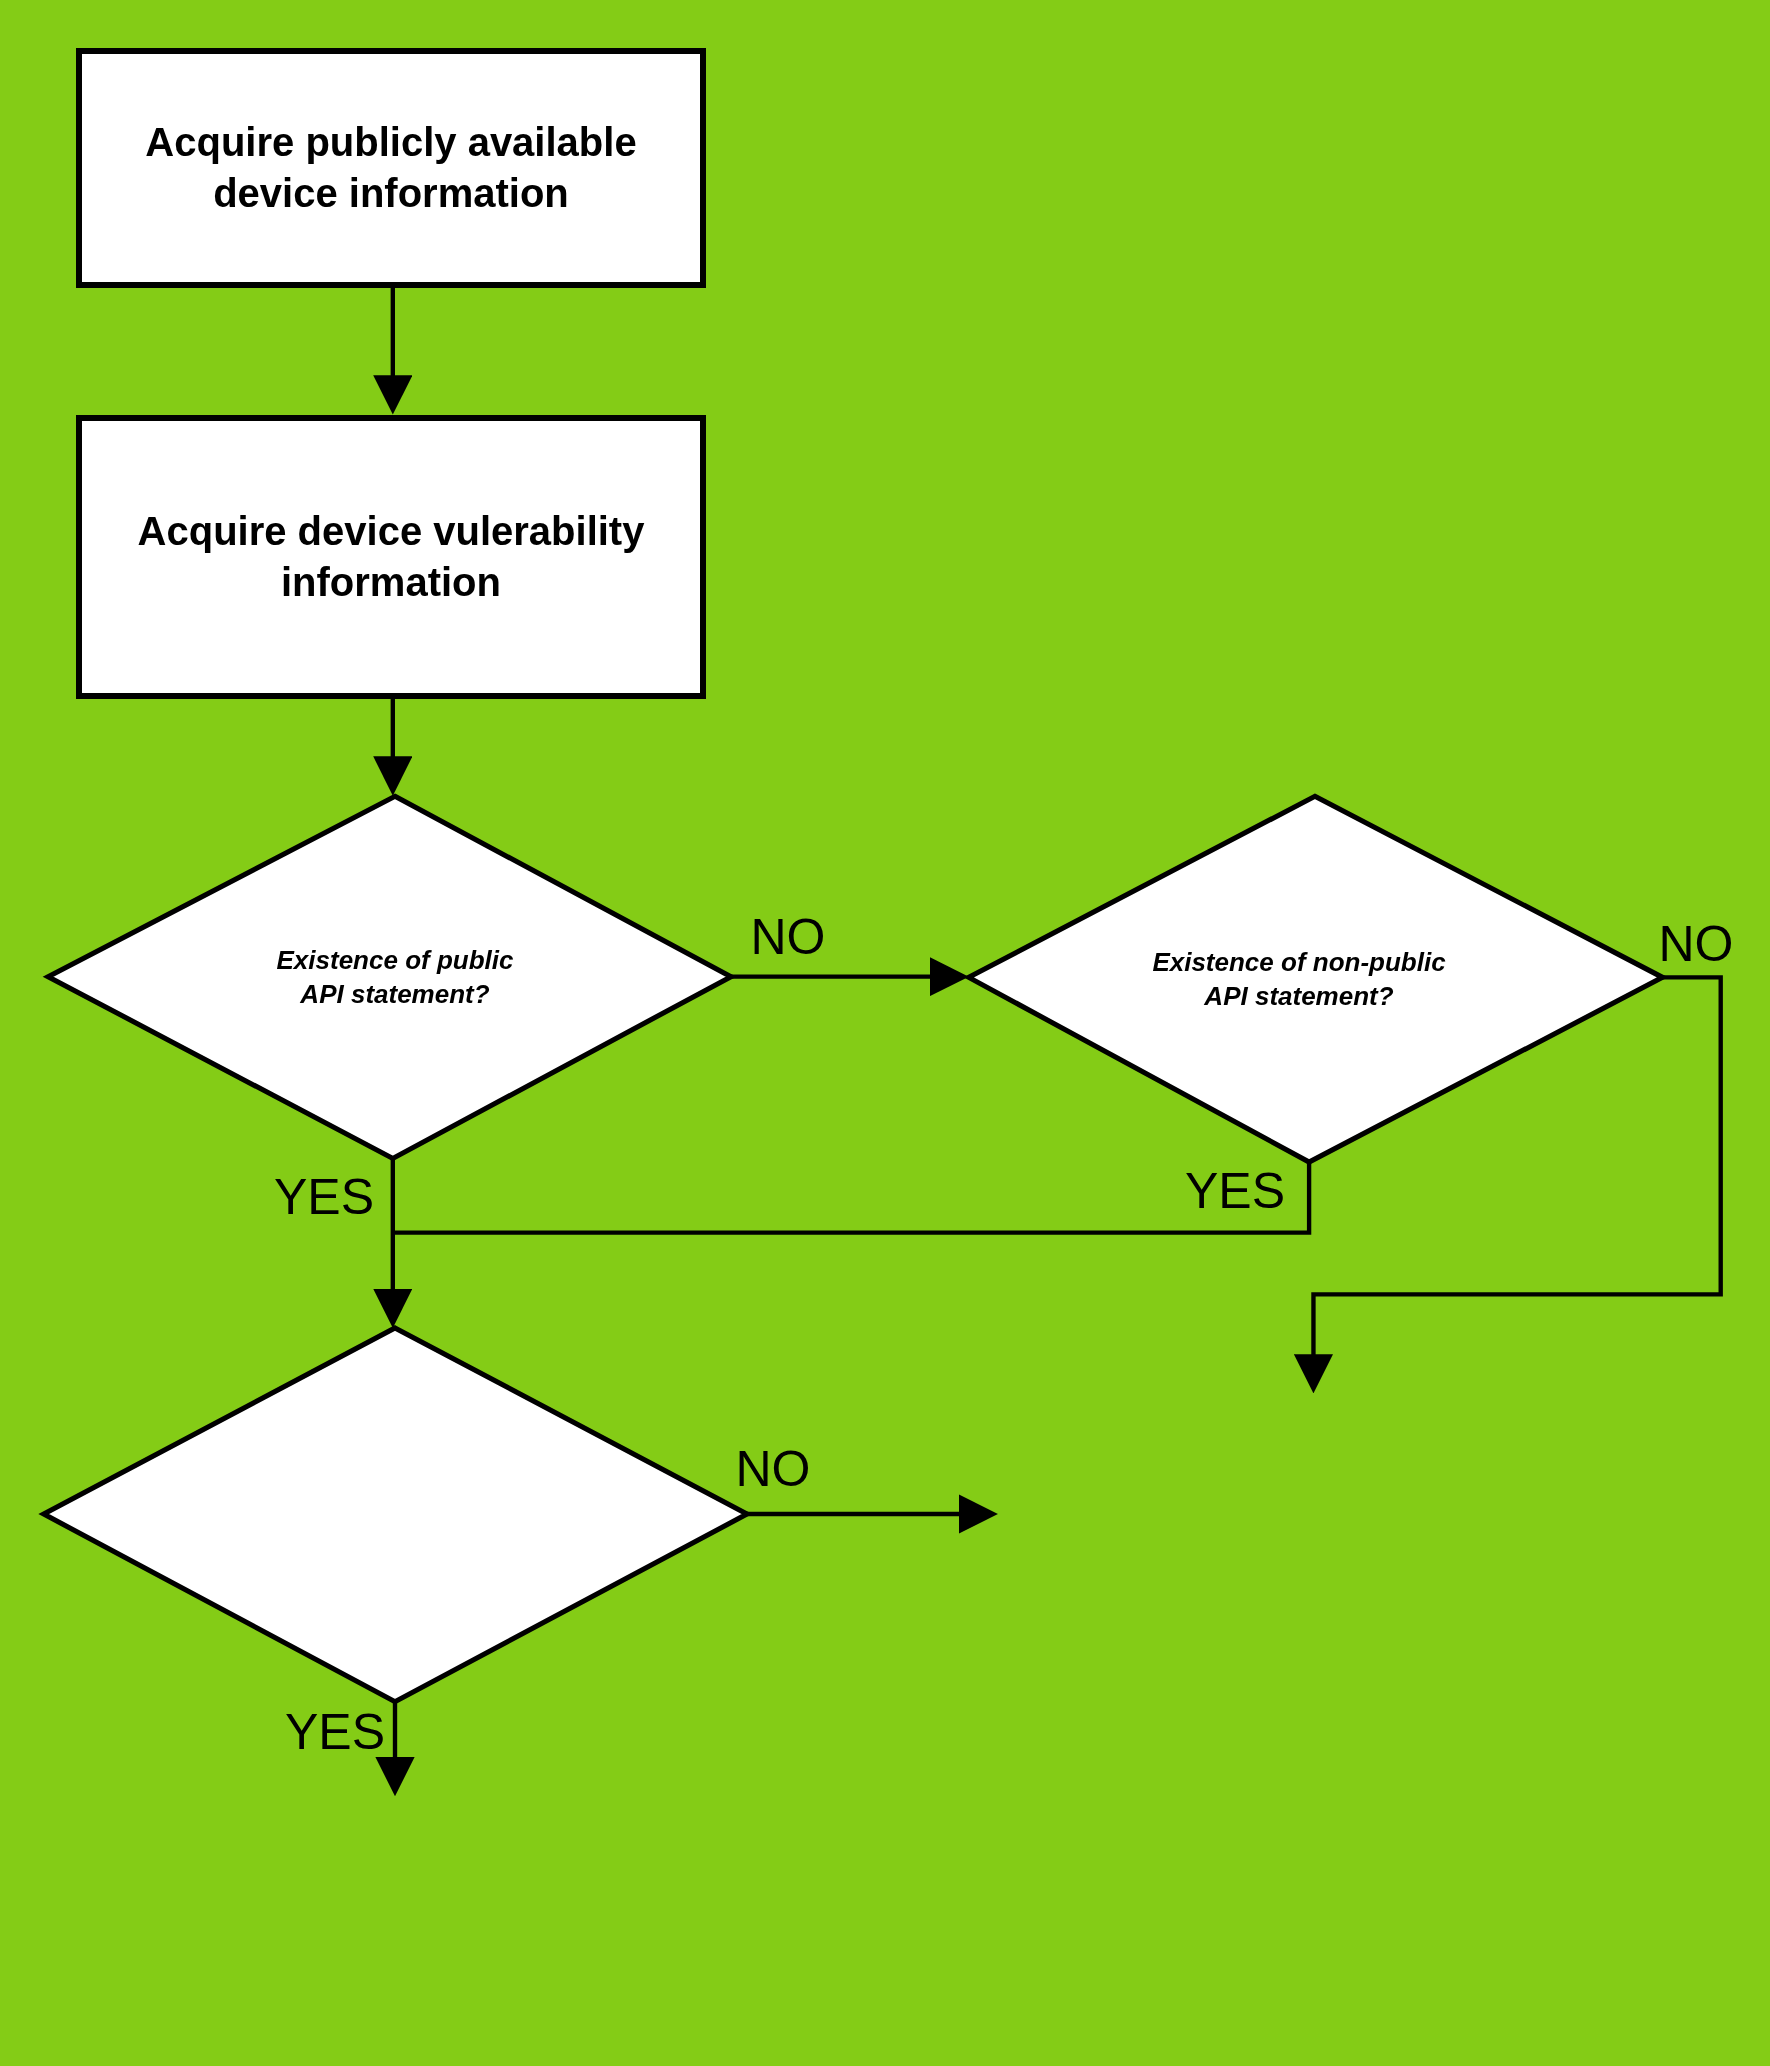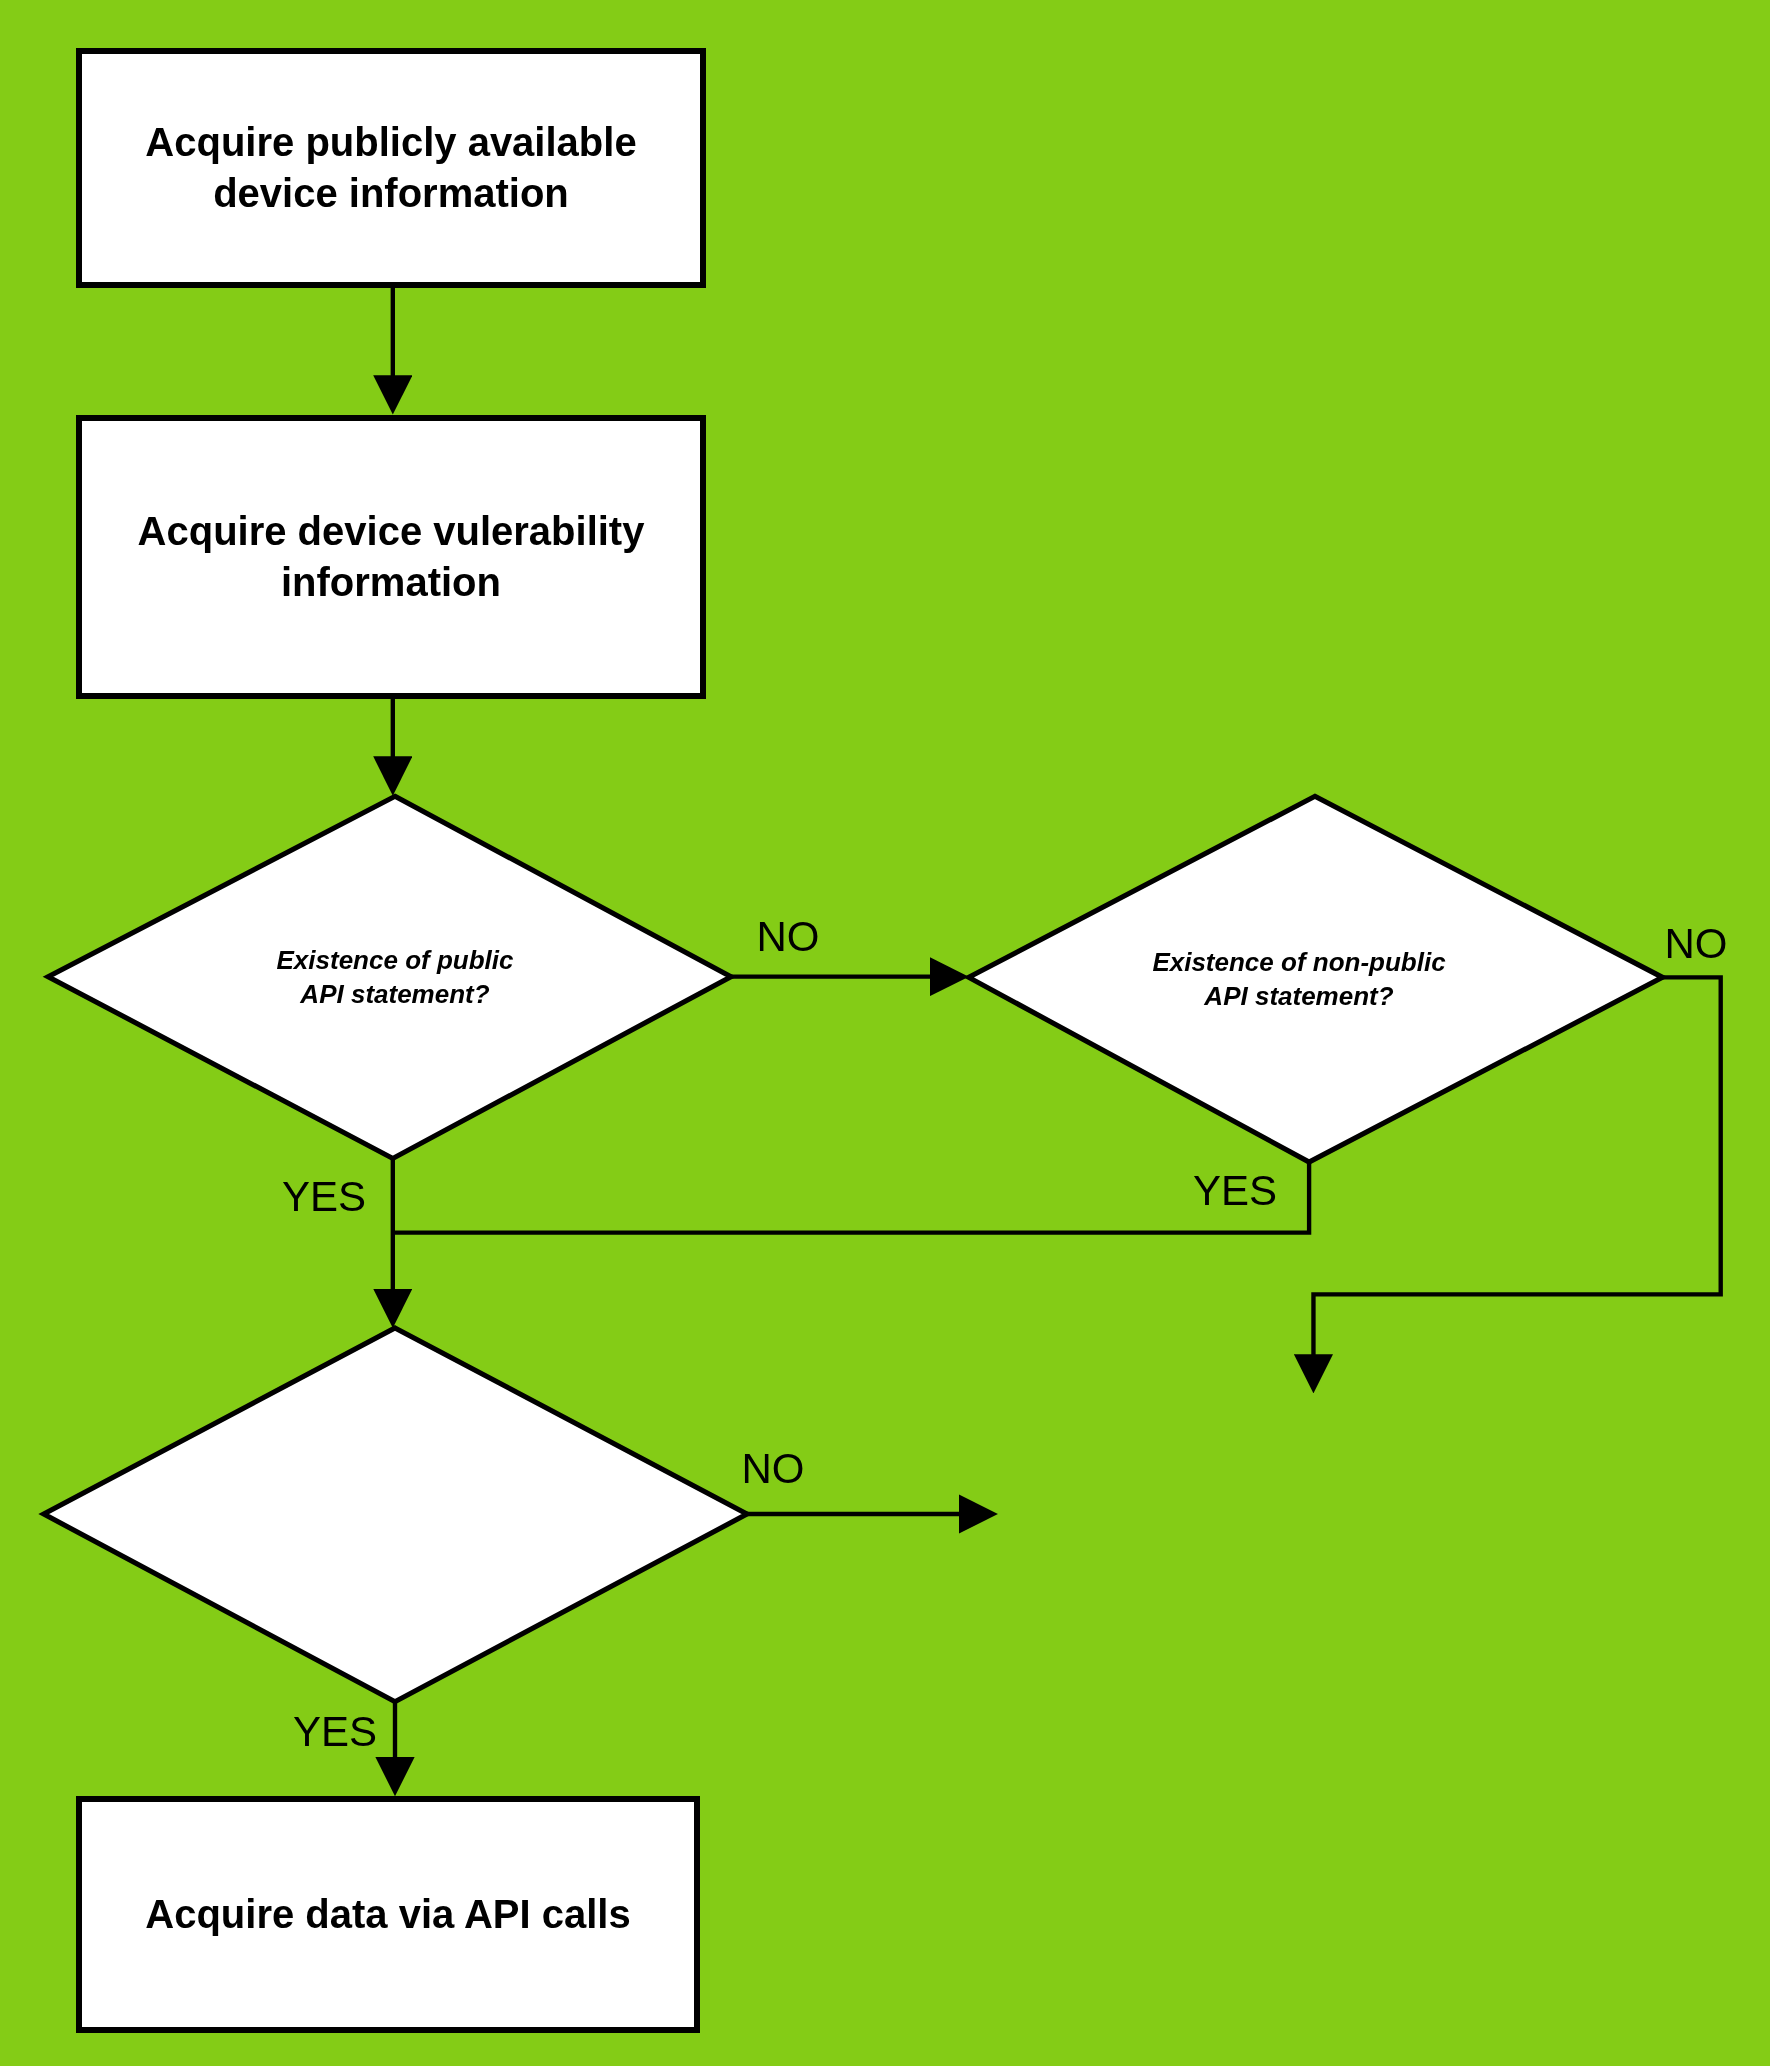--- a/index.html
+++ b/index.html
@@ -42,21 +42,21 @@
     text-align: center;
     font-weight: bold;
     font-size: 26px;
     line-height: 1.27;
     white-space: pre-line;
     font-style: italic;
   }
   .edge-label {
     position: absolute;
     transform: translate(-50%, -50%);
-    font-size: 42px;
+    font-size: 50px;
     font-weight: normal;
     white-space: nowrap;
     text-align: right;
   }
   svg .shape { fill: #ffffff; stroke: #000000; stroke-width: 7; }
   svg .edge  { fill: none;   stroke: #000000; stroke-width: 6; }
 </style>
 </head>
 <body>
 
@@ -83,21 +83,20 @@
     <polygon class="shape" points="543,1826 1027,2082 543,2340 60,2082"></polygon>
   </svg>
 
   <div class="node rect" style="left:76px; top:48px; width:630px; height:240px;">Acquire publicly available
 device information</div>
 
   <div class="node rect" style="left:76px; top:415px; width:630px; height:284px;">Acquire device vulerability
 information</div>
 
 
-  <div class="node rect" style="left:76px; top:1796px; width:624px; height:237px;">Acquire data via API calls</div>
 
   <div class="diamond-label" style="left:395px; top:977px; width:553px; height:189px;">Existence of public
 API statement?</div>
 
   <div class="diamond-label" style="left:1299px; top:979px; width:625px; height:189px;">Existence of non-public
 API statement?</div>
 
 
   <div class="edge-label" style="left:788px; top:937px;">NO</div>
 

